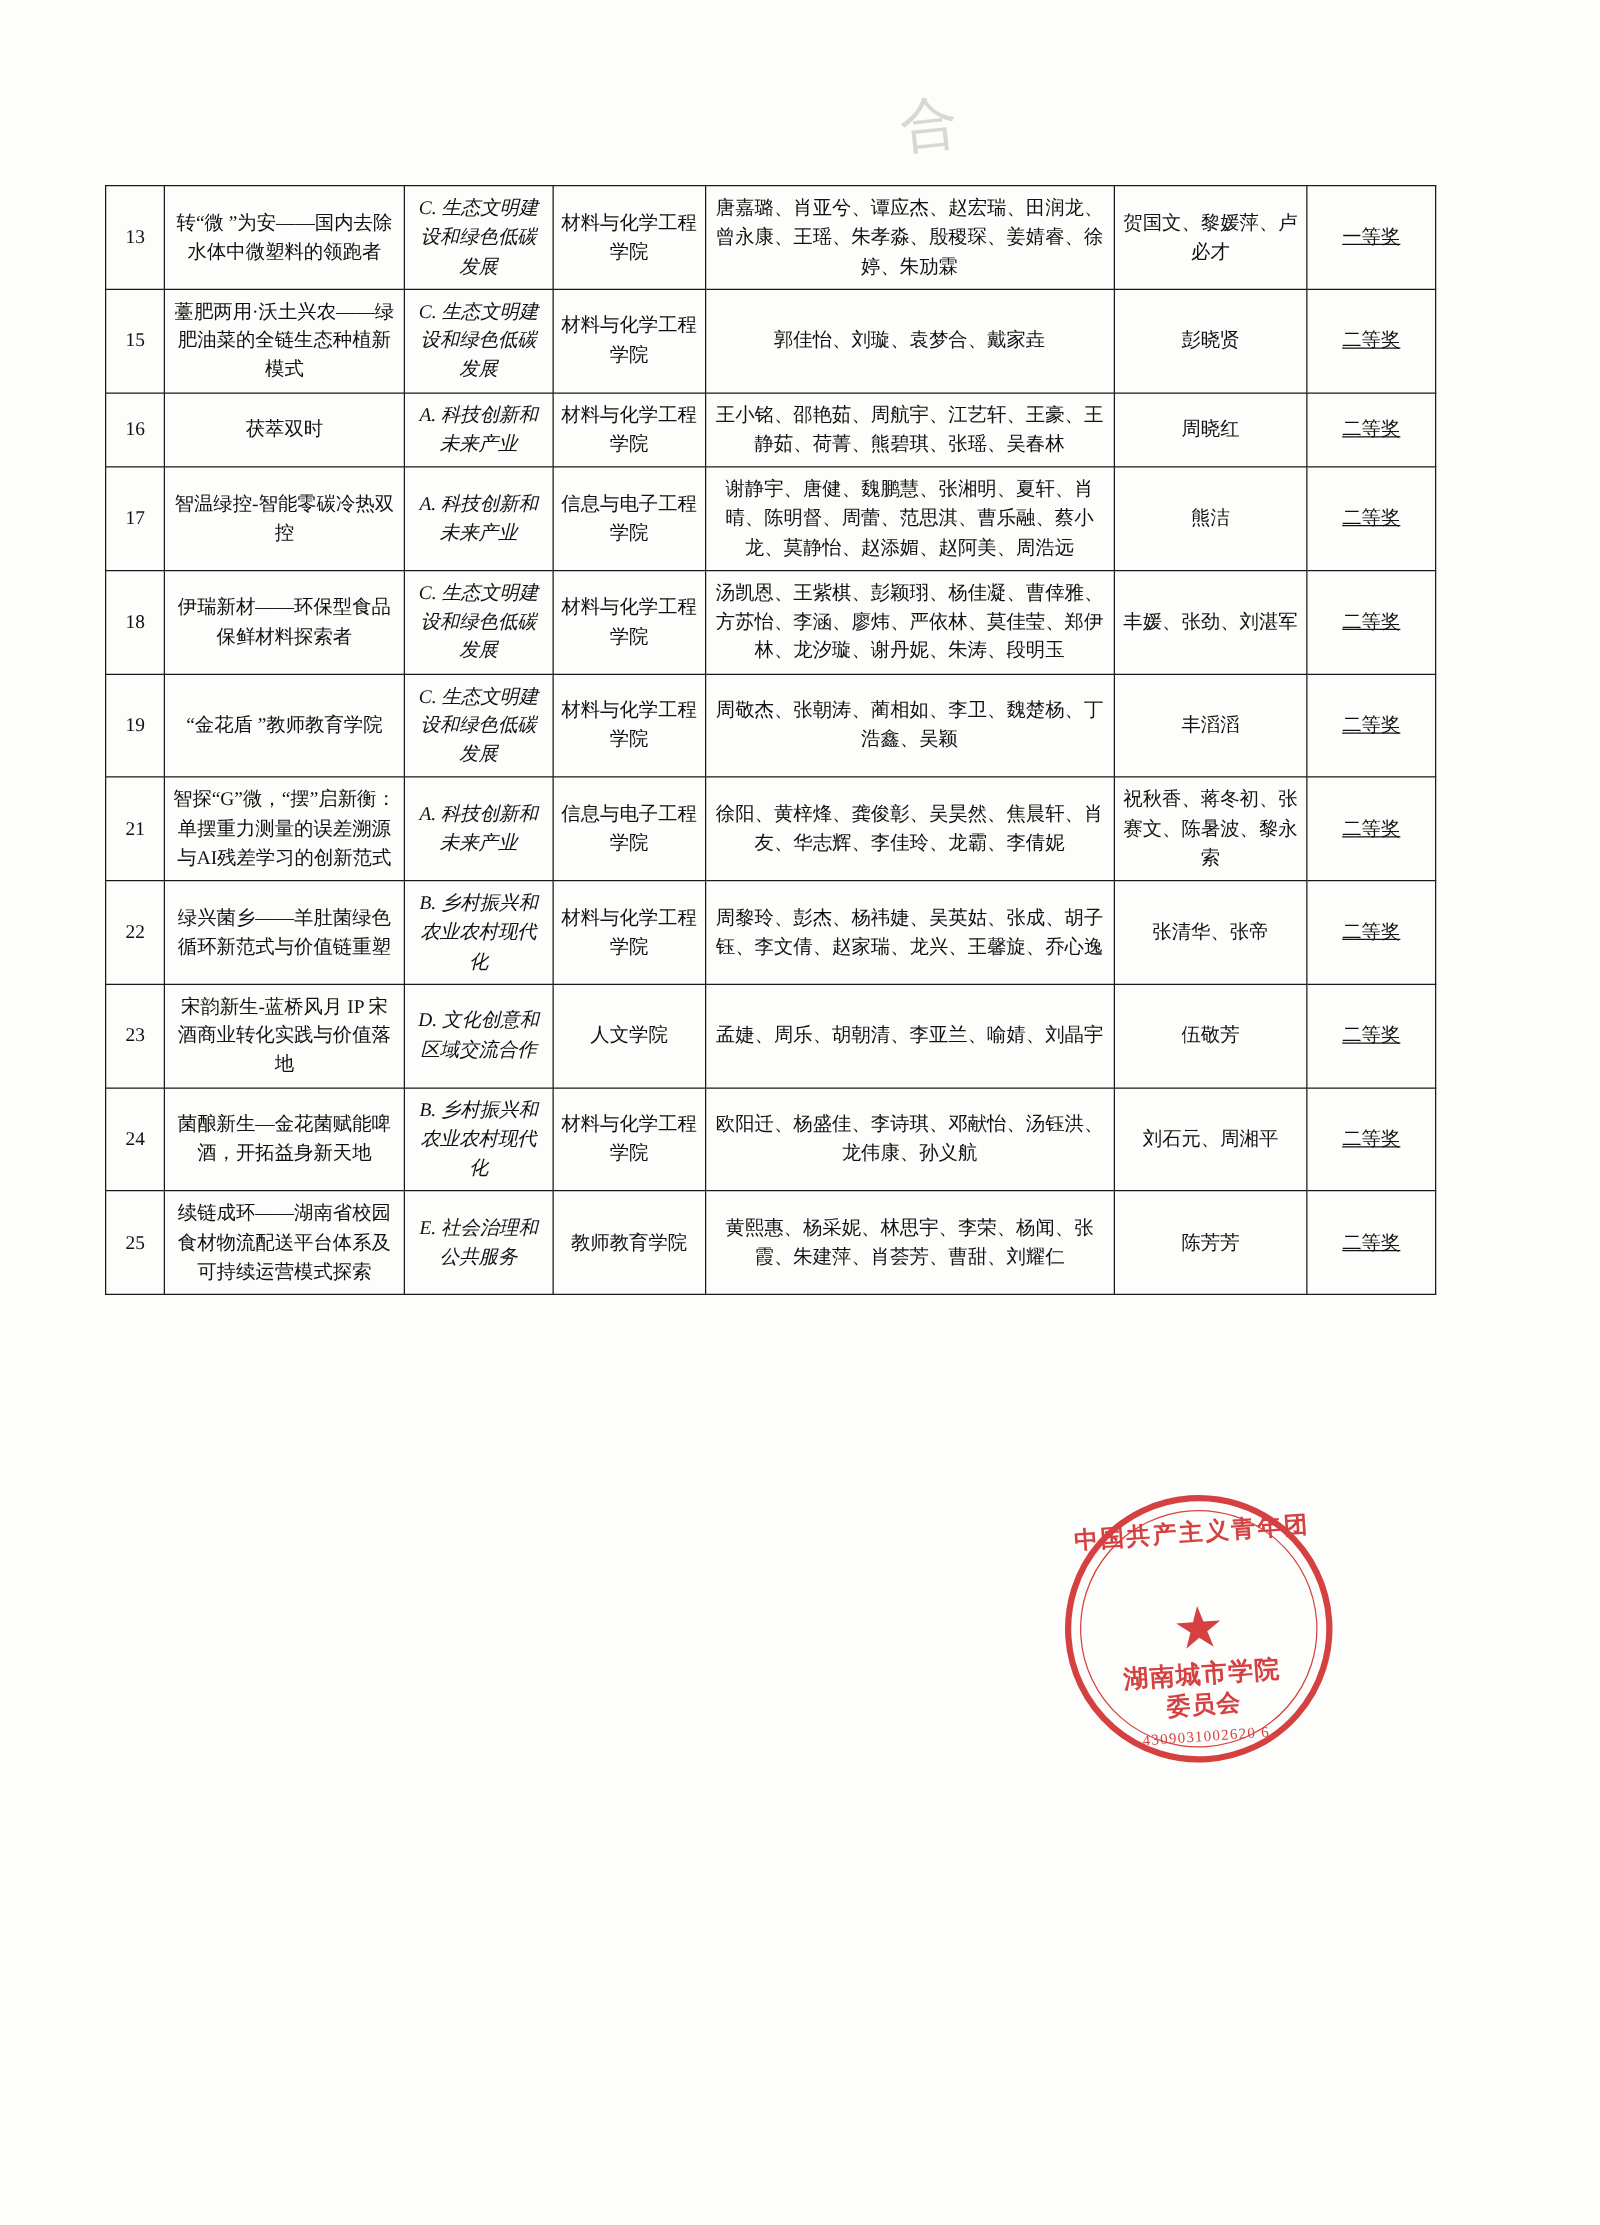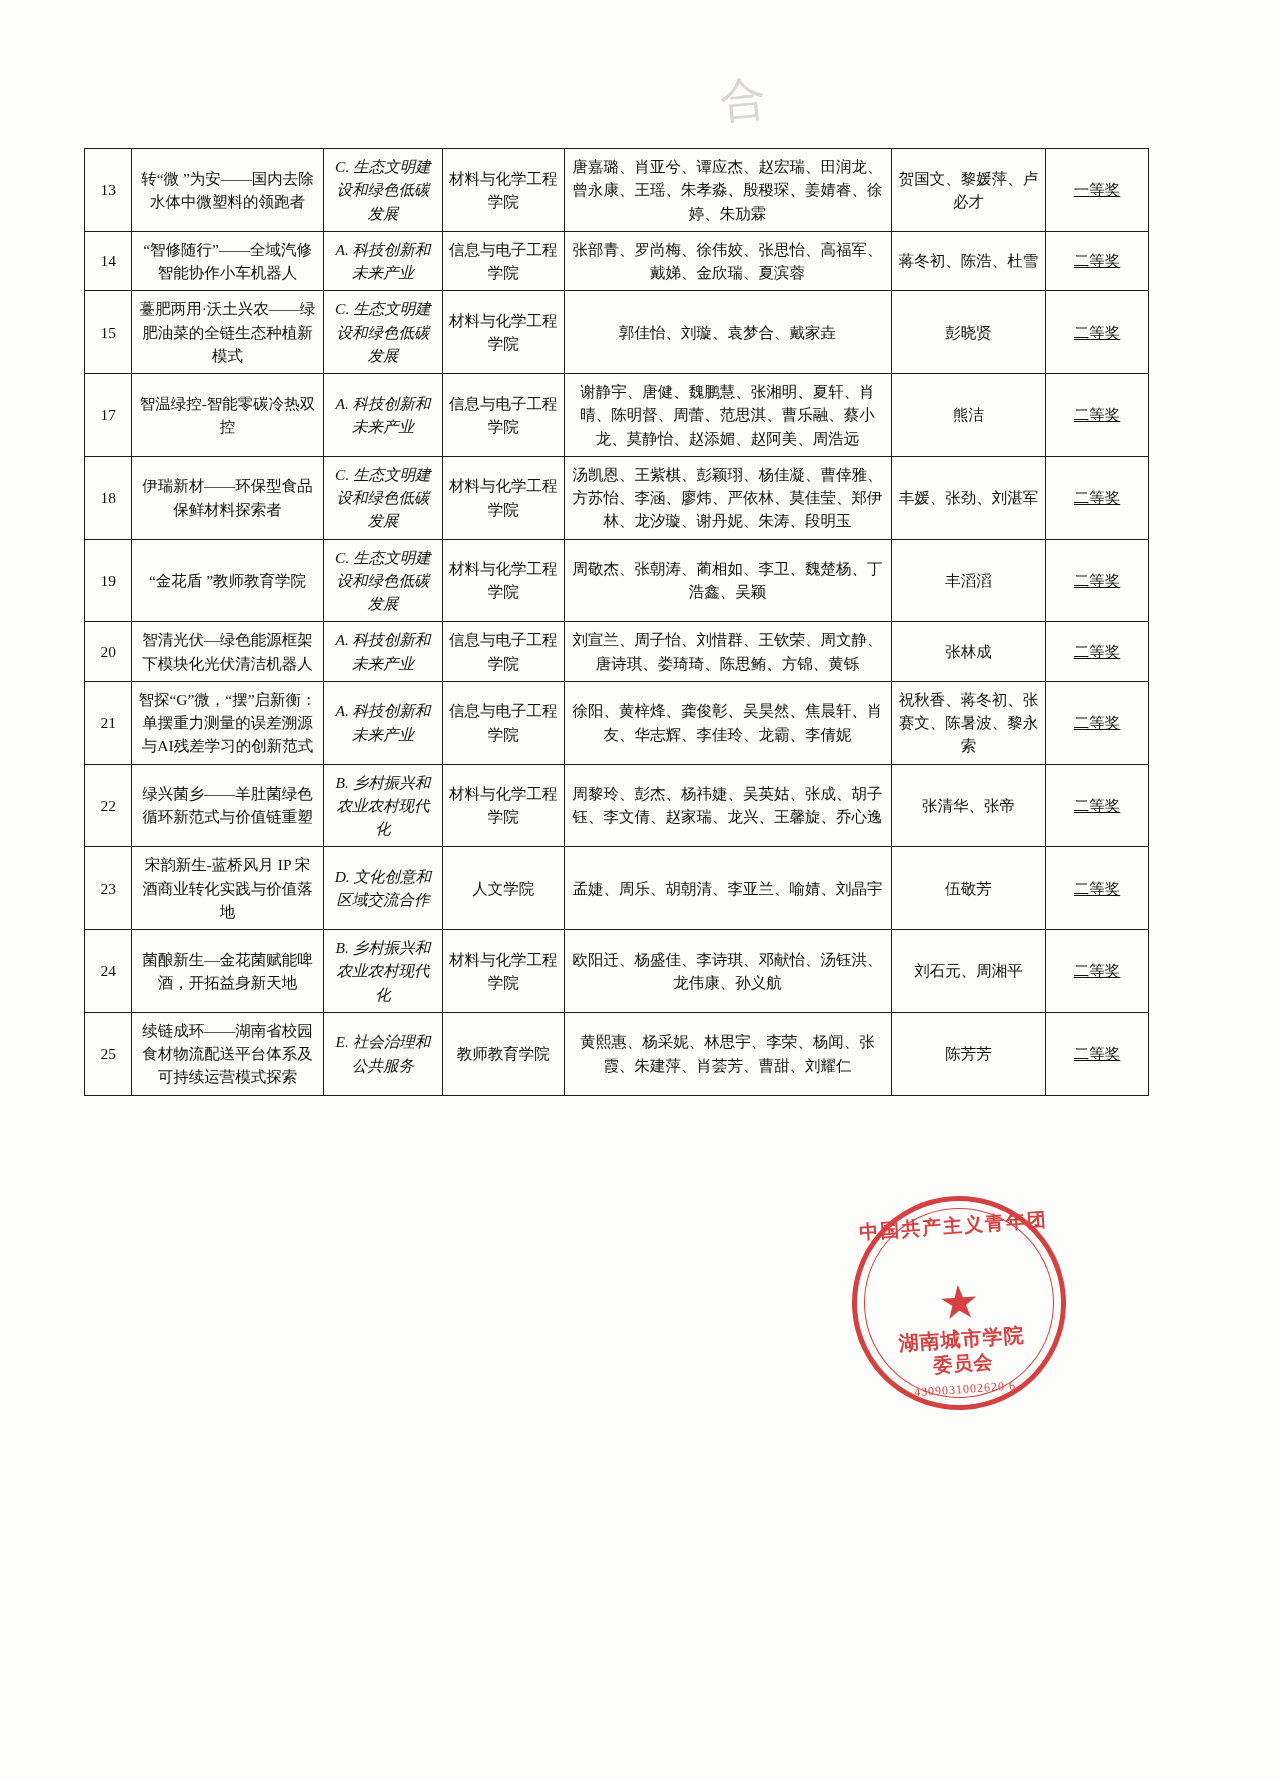--- a/index.html
+++ b/index.html
@@ -155,35 +155,35 @@
       <tr>
         <td class="no">13</td>
         <td class="title">转“微 ”为安——国内去除水体中微塑料的领跑者</td>
         <td class="track">C. 生态文明建设和绿色低碳发展</td>
         <td class="college">材料与化学工程学院</td>
         <td class="members">唐嘉璐、肖亚兮、谭应杰、赵宏瑞、田润龙、曾永康、王瑶、朱孝淼、殷稷琛、姜婧睿、徐婷、朱劢霖</td>
         <td class="teachers">贺国文、黎媛萍、卢必才</td>
         <td class="award">一等奖</td>
       </tr>
       <tr>
-        <td class="no">14</td>
-        <td class="title">“智修随行”——全域汽修智能协作小车机器人</td>
-        <td class="track">A. 科技创新和未来产业</td>
-        <td class="college">信息与电子工程学院</td>
-        <td class="members">张部青、罗尚梅、徐伟姣、张思怡、高福军、戴娣、金欣瑞、夏滨蓉</td>
-        <td class="teachers">蒋冬初、陈浩、杜雪</td>
-        <td class="award">二等奖</td>
-      </tr>
-      <tr>
         <td class="no">15</td>
         <td class="title">薹肥两用·沃土兴农——绿肥油菜的全链生态种植新模式</td>
         <td class="track">C. 生态文明建设和绿色低碳发展</td>
         <td class="college">材料与化学工程学院</td>
         <td class="members">郭佳怡、刘璇、袁梦合、戴家垚</td>
         <td class="teachers">彭晓贤</td>
+        <td class="award">二等奖</td>
+      </tr>
+      <tr>
+        <td class="no">16</td>
+        <td class="title">茯萃双时</td>
+        <td class="track">A. 科技创新和未来产业</td>
+        <td class="college">材料与化学工程学院</td>
+        <td class="members">王小铭、邵艳茹、周航宇、江艺轩、王豪、王静茹、荷菁、熊碧琪、张瑶、吴春林</td>
+        <td class="teachers">周晓红</td>
         <td class="award">二等奖</td>
       </tr>
       <tr>
         <td class="no">17</td>
         <td class="title">智温绿控-智能零碳冷热双控</td>
         <td class="track">A. 科技创新和未来产业</td>
         <td class="college">信息与电子工程学院</td>
         <td class="members">谢静宇、唐健、魏鹏慧、张湘明、夏轩、肖晴、陈明督、周蕾、范思淇、曹乐融、蔡小龙、莫静怡、赵添媚、赵阿美、周浩远</td>
         <td class="teachers">熊洁</td>
         <td class="award">二等奖</td>
@@ -197,29 +197,20 @@
         <td class="teachers">丰媛、张劲、刘湛军</td>
         <td class="award">二等奖</td>
       </tr>
       <tr>
         <td class="no">19</td>
         <td class="title">“金花盾 ”教师教育学院</td>
         <td class="track">C. 生态文明建设和绿色低碳发展</td>
         <td class="college">材料与化学工程学院</td>
         <td class="members">周敬杰、张朝涛、蔺相如、李卫、魏楚杨、丁浩鑫、吴颖</td>
         <td class="teachers">丰滔滔</td>
-        <td class="award">二等奖</td>
-      </tr>
-      <tr>
-        <td class="no">20</td>
-        <td class="title">智清光伏—绿色能源框架下模块化光伏清洁机器人</td>
-        <td class="track">A. 科技创新和未来产业</td>
-        <td class="college">信息与电子工程学院</td>
-        <td class="members">刘宣兰、周子怡、刘惜群、王钦荣、周文静、唐诗琪、娄琦琦、陈思鲔、方锦、黄铄</td>
-        <td class="teachers">张林成</td>
         <td class="award">二等奖</td>
       </tr>
       <tr>
         <td class="no">21</td>
         <td class="title">智探“G”微，“摆”启新衡：单摆重力测量的误差溯源与AI残差学习的创新范式</td>
         <td class="track">A. 科技创新和未来产业</td>
         <td class="college">信息与电子工程学院</td>
         <td class="members">徐阳、黄梓烽、龚俊彰、吴昊然、焦晨轩、肖友、华志辉、李佳玲、龙霸、李倩妮</td>
         <td class="teachers">祝秋香、蒋冬初、张赛文、陈暑波、黎永索</td>
         <td class="award">二等奖</td>

